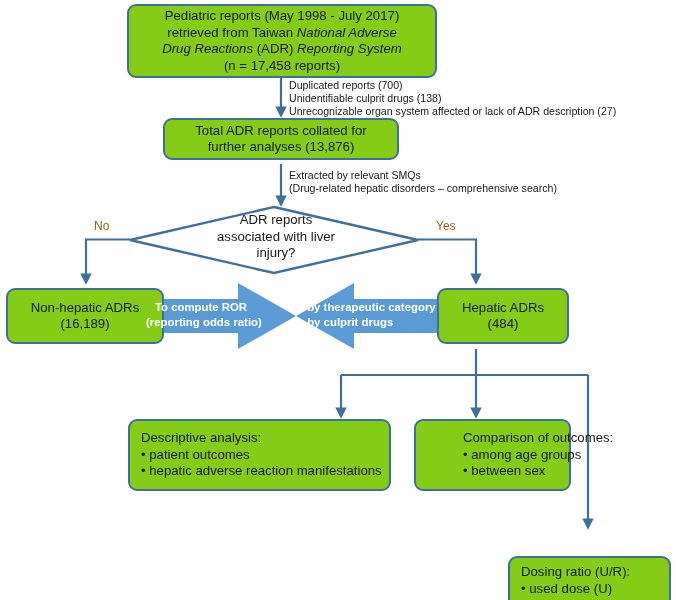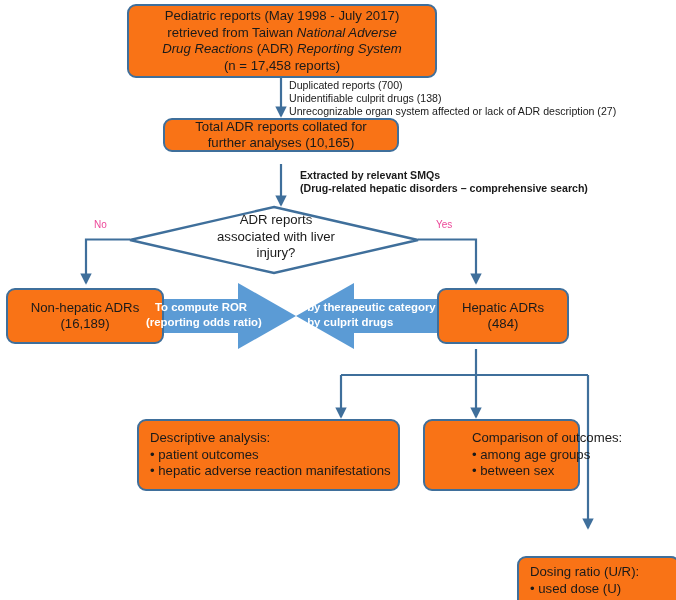--- a/index.html
+++ b/index.html
@@ -14,36 +14,35 @@
   #canvas {
     position: relative;
     width: 676px;
     height: 600px;
     background: #ffffff;
     overflow: hidden;
   }
   .node {
     position: absolute;
     box-sizing: border-box;
-    background: #f97316;
+    background: #84cc16;
     border: 2px solid #3f6f9b;
     border-radius: 9px;
     display: flex;
     flex-direction: column;
     justify-content: center;
     z-index: 4;
   }
   .node.center-text {
     align-items: center;
     text-align: center;
   }
   .node.left-text {
     align-items: flex-start;
     text-align: left;
-    margin-left: 9px;
   }
   .line {
     font-size: 13.2px;
     line-height: 16.5px;
     white-space: nowrap;
   }
   .node.left-text .line {
     padding-left: 11px;
   }
   .ital {
@@ -53,22 +52,22 @@
   .small-note {
     position: absolute;
     font-size: 10.6px;
     line-height: 13px;
     color: #1a1a1a;
     white-space: nowrap;
     z-index: 4;
   }
   .branch-label {
     position: absolute;
-    font-size: 10px;
-    color: #ec4899;
+    font-size: 12px;
+    color: #a16207;
     z-index: 5;
   }
   svg.edges {
     position: absolute;
     left: 0;
     top: 0;
     width: 676px;
     height: 600px;
     z-index: 2;
   }
@@ -150,26 +149,26 @@
     <div class="line"><span class="ital">Drug Reactions</span> (ADR) <span class="ital">Reporting System</span></div>
     <div class="line">(n = 17,458 reports)</div>
   </div>
 
   <div class="small-note" style="left:289px; top:79px;">
     <div>Duplicated reports (700)</div>
     <div>Unidentifiable culprit drugs (138)</div>
     <div>Unrecognizable organ system affected or lack of ADR description (27)</div>
   </div>
 
-  <div class="node center-text" style="left:163px; top:118px; width:236px; height:34px;">
+  <div class="node center-text" style="left:163px; top:118px; width:236px; height:42px;">
     <div class="line">Total ADR reports collated for</div>
-    <div class="line">further analyses (10,165)</div>
-  </div>
-
-  <div class="small-note" style="left:300px; top:169px;font-weight:bold;">
+    <div class="line">further analyses (13,876)</div>
+  </div>
+
+  <div class="small-note" style="left:289px; top:169px;">
     <div>Extracted by relevant SMQs</div>
     <div>(Drug-related hepatic disorders – comprehensive search)</div>
   </div>
 
   <svg class="banner" style="left:128px; top:205px; width:292px; height:70px; z-index:4;" viewBox="0 0 292 70">
     <polygon points="146,2 290,35 146,68 2,35" fill="#ffffff" stroke="#3f6f9b" stroke-width="2.4"></polygon>
   </svg>
   <div class="diamond-text" style="left:178px; top:212px; width:196px;">
     <div>ADR reports</div>
     <div>associated with liver</div>

